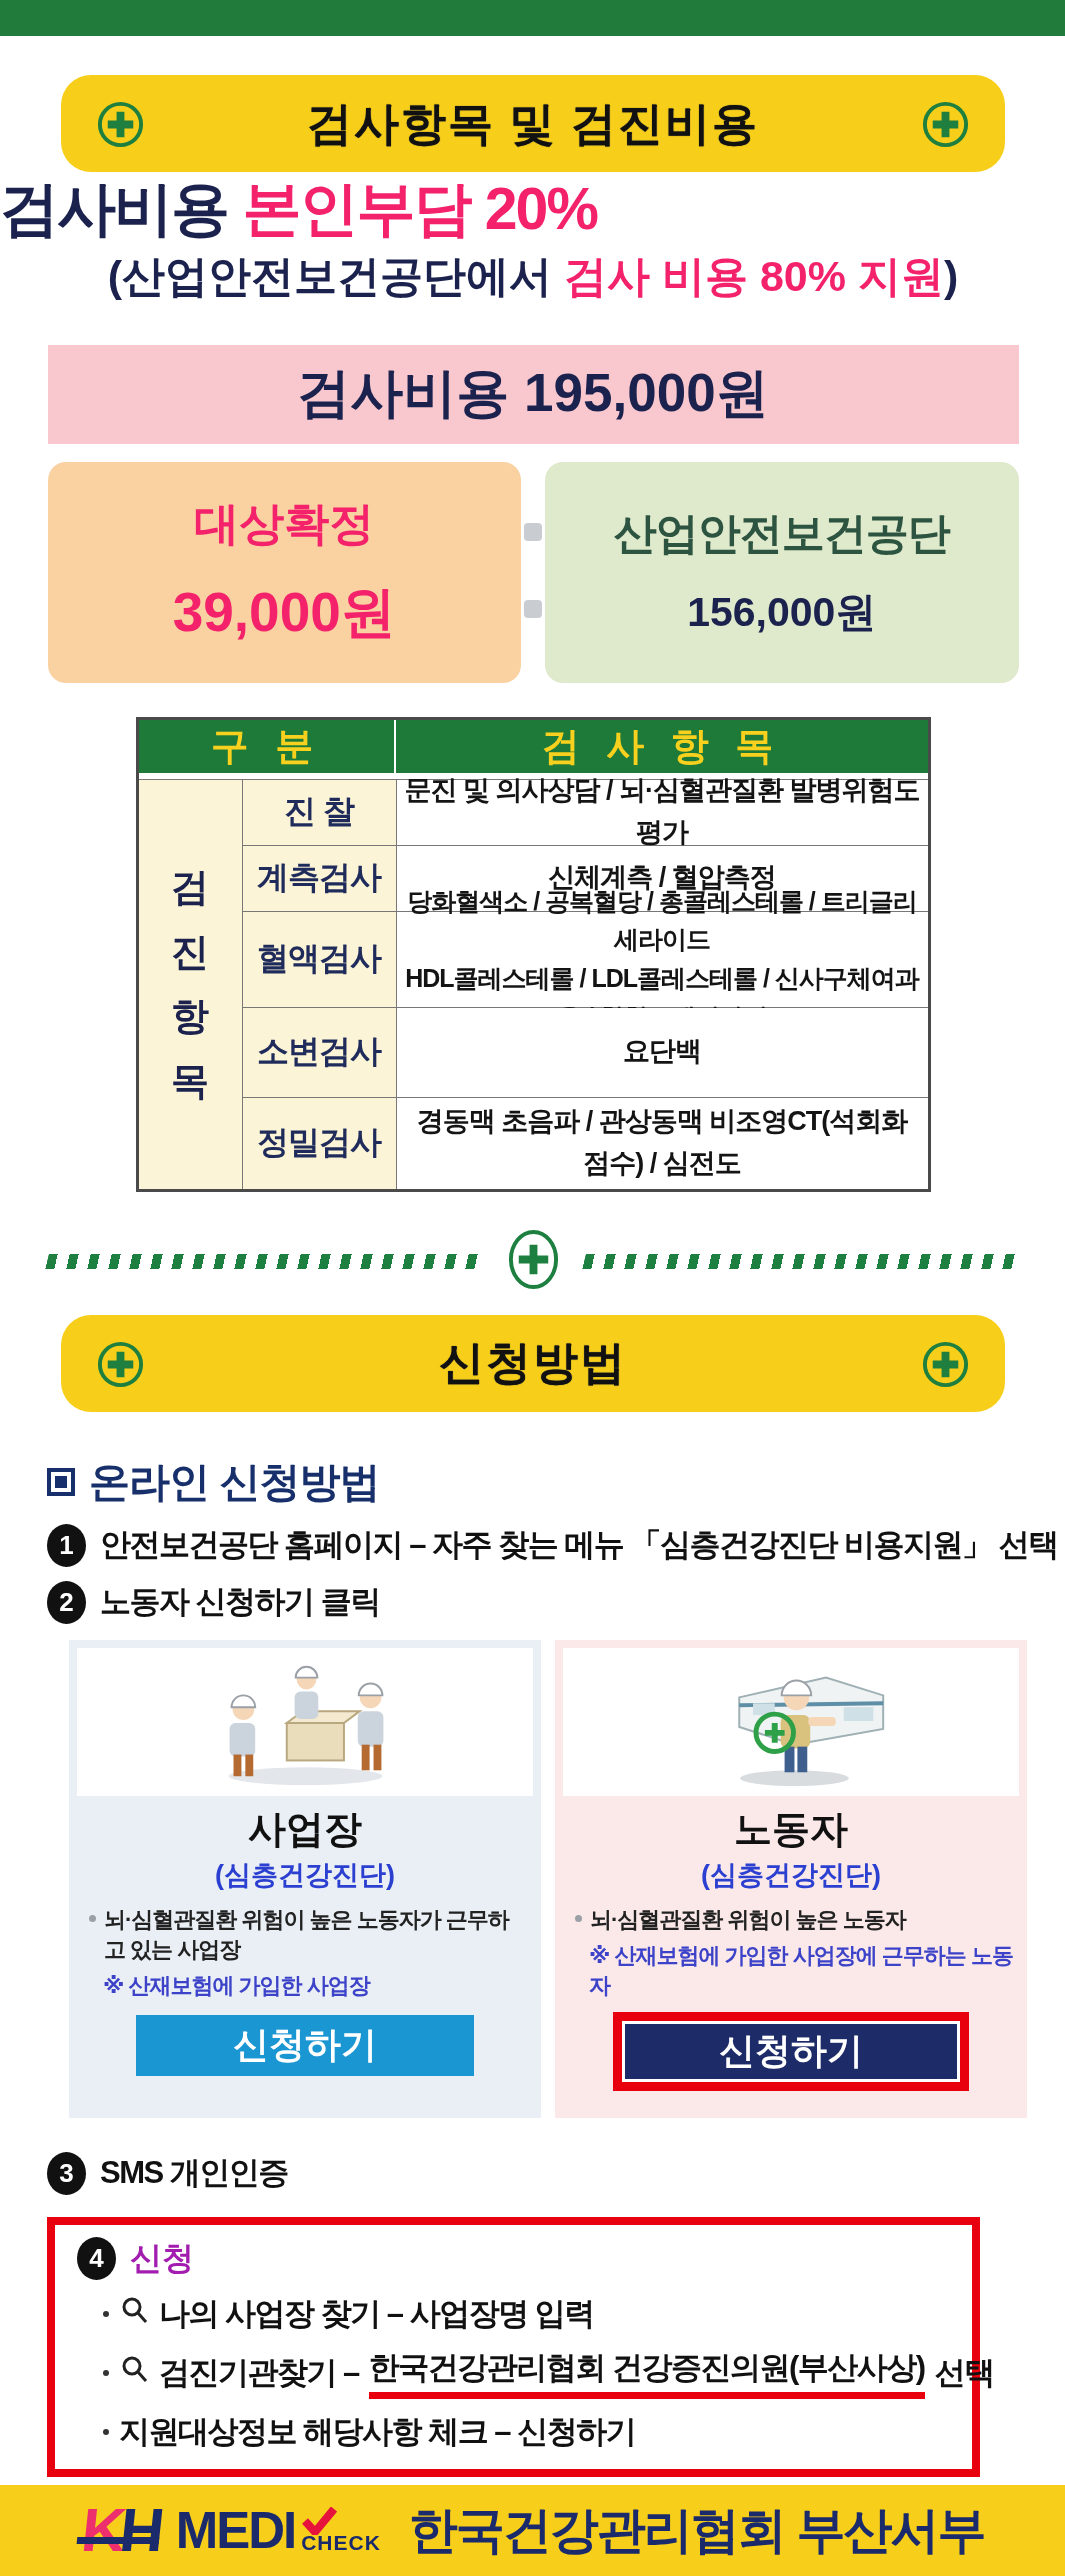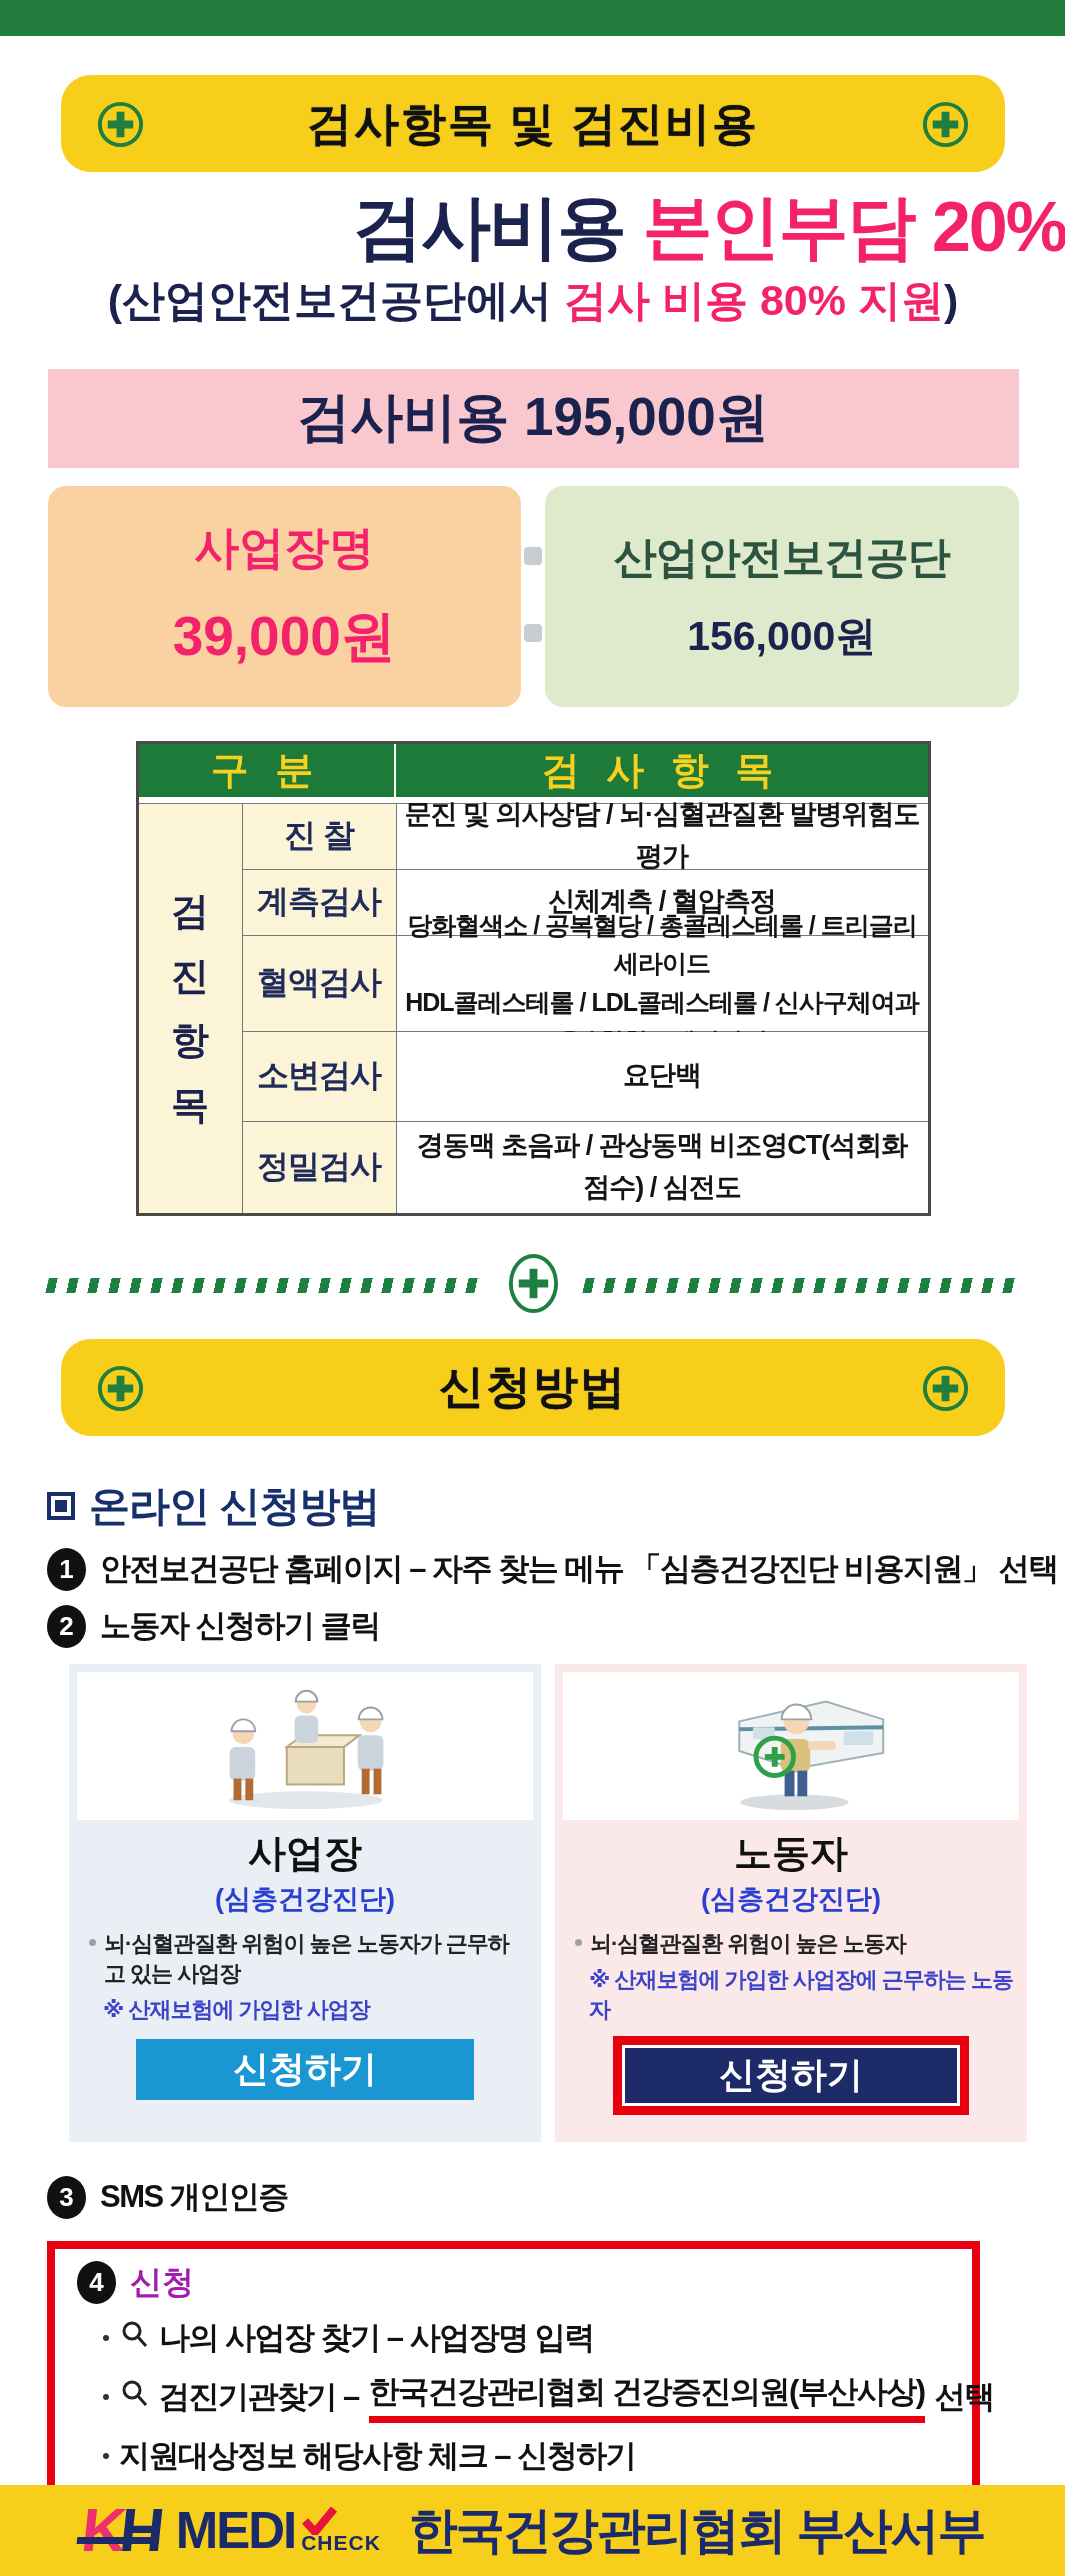--- a/index.html
+++ b/index.html
@@ -19,21 +19,21 @@
   }
   .banner .plus-l { position:absolute; left:34px; top:24px; }
   .banner .plus-r { position:absolute; right:34px; top:24px; }
   .banner-title {
     font-size:45px; font-weight:900; color:#111111; letter-spacing:2px;
     text-shadow:0 0 1px #333;
     text-align:right;
   }
 
   
-  .headline { margin-top:18px; text-align:right; font-weight:900; font-size:70px; letter-spacing:-2px; line-height:1.08; white-space:nowrap; }
+  .headline { margin-top:6px; text-align:left; font-weight:900; font-size:59px; letter-spacing:-2px; line-height:1.08; white-space:nowrap; }
   .headline .cost { color:#1B224E; }
   .headline .copay { color:#F3226B; }
   .sub-headline { margin-top:6px; text-align:center; font-weight:900; font-size:43px; color:#1B224E; white-space:nowrap; }
   .sub-headline .hl { color:#F3226B; }
 
   
   .total-box {
     width:971px; height:99px; margin:39px auto 0; background:#F9C8CE;
     display:flex; align-items:center; justify-content:center;
   }
@@ -144,21 +144,21 @@
 <div class="sub-headline">
   <span>(산업안전보건공단에서 </span><span class="hl">검사 비용 80% 지원</span><span>)</span>
 </div>
 
 <div class="total-box">
   <span>검사비용 195,000원</span>
 </div>
 
 <div class="split-row">
   <div class="split-box copay-bg">
-    <span class="ttl">사업장명</span>
+    <span class="ttl">대상확정</span>
     <span class="amt">39,000원</span>
   </div>
   <div class="split-box kosha-bg">
     <span class="ttl">산업안전보건공단</span>
     <span class="amt">156,000원</span>
   </div>
   <div class="split-dots">
       <i class="d1"></i>
       <i class="d2"></i>
     </div>

